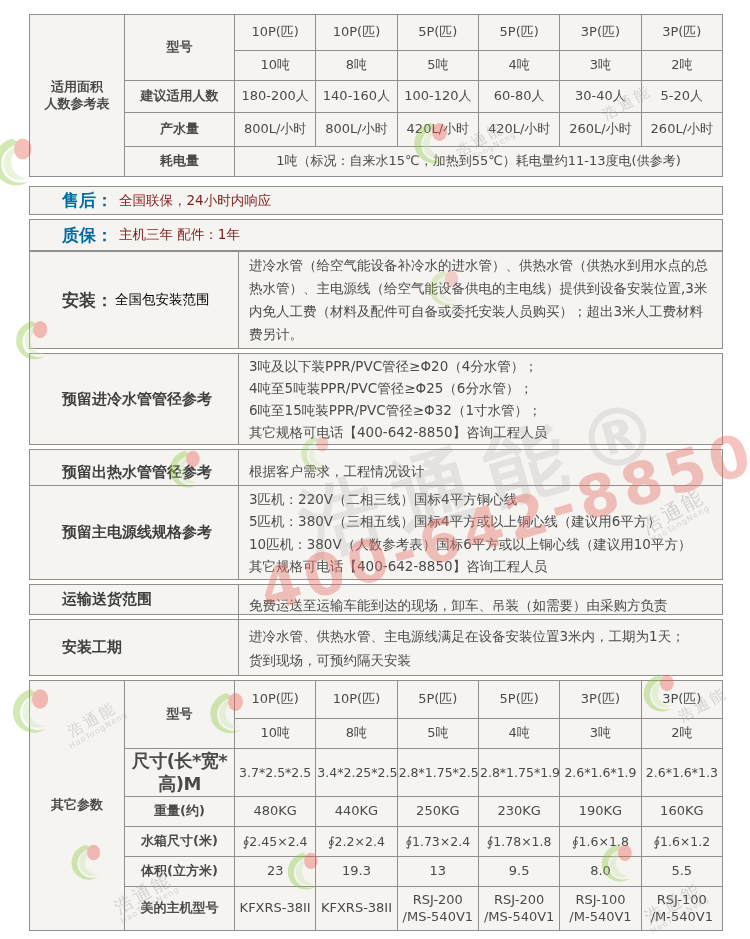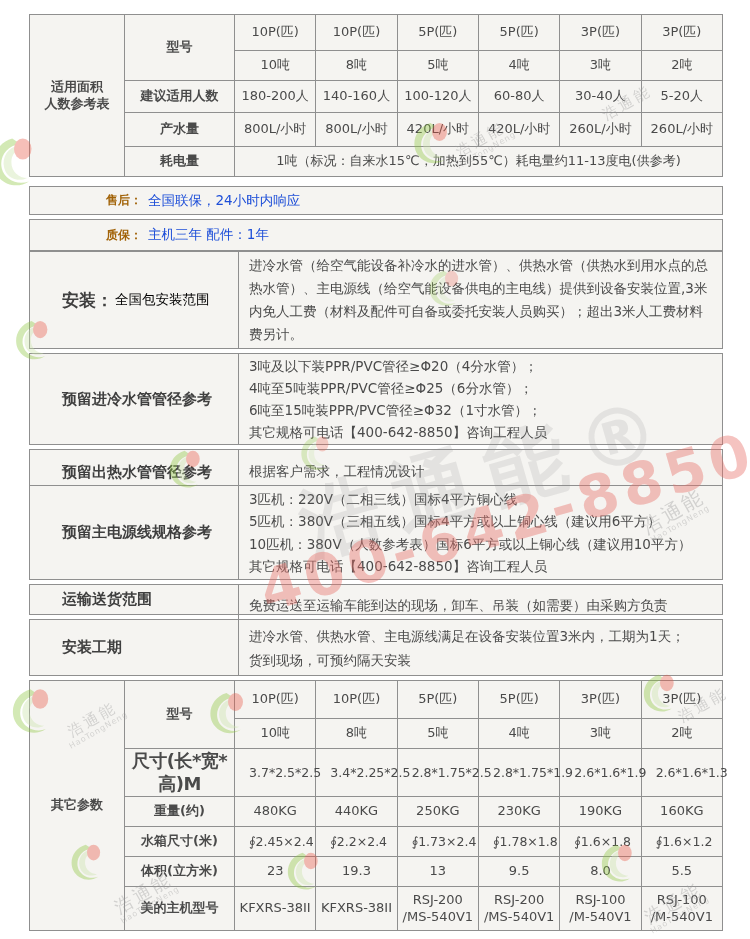--- a/index.html
+++ b/index.html
@@ -21,21 +21,21 @@
     padding:1px 3px;font-size:13px;color:#4a4a4a;line-height:1.25;
   }
   col.c0{width:95px;} col.c1{width:110px;}
   tr.r38{height:38px;} tr.r36{height:36px;} tr.r34{height:34px;padding-left:27px;}
   tr.r33{height:32px;padding-left:14px;} tr.r30{height:30px;} tr.r44{height:44px;}
   .lbl{font-weight:bold;font-size:14px;color:#3f3f3f;letter-spacing:0;}
   .lbl.tight{font-size:18px;letter-spacing:-0.5px;}
   .big{font-size:16px;}
   .preline{white-space:pre-line;}
   .tleft{text-align:left;padding-left:10px;}
-  td.small{font-size:12.5px;padding:1px 14px;}
+  td.small{font-size:12.5px;padding:1px 1px;}
 
   
   .box{
     position:absolute;left:29px;width:694px;box-sizing:border-box;
     border:1px solid #8f8f8f;background:#f5f4f1;
     display:flex;align-items:stretch;
   }
   .box .side{
     width:208px;flex:0 0 208px;display:flex;align-items:center;
     padding-left:32px;box-sizing:border-box;
@@ -43,22 +43,22 @@
   .box .side .t1{font-weight:bold;font-size:17px;color:#3f3f3f;}
   .box .side .t1.mid{font-size:15px;}
   .box .side .t2{font-size:13.5px;color:#000000;margin-left:2px;}
   .box .body{
     flex:1;border-left:1px solid #8f8f8f;
     display:flex;flex-direction:column;justify-content:center;
     padding:21px 10px;box-sizing:border-box;text-align:left;
   }
   .box .body .line{font-size:13.5px;color:#4a4a4a;}
   .fullrow{display:flex;align-items:center;padding-left:32px;width:100%;}
-  .fullrow .t1{font-weight:bold;font-size:12px;color:#a16207;margin-right:6px;margin-left:44px;}
-  .fullrow .t2{font-size:13.5px;color:#1d4ed8;}
+  .fullrow .t1{font-weight:bold;font-size:17px;color:#0369a1;margin-right:6px;}
+  .fullrow .t2{font-size:13.5px;color:#7f1d1d;}
 
   
   .wm{position:absolute;pointer-events:none;}
   .wm-logo{opacity:.38;}
   .wm-text{
     color:#9b9b9b;opacity:.38;transform:rotate(-30deg);transform-origin:0 0;
     font-size:15px;letter-spacing:3px;white-space:nowrap;line-height:1.05;text-align:center;
   }
   .wm-text .en{display:block;font-size:8px;letter-spacing:1px;}
   .wm-big-gray{

